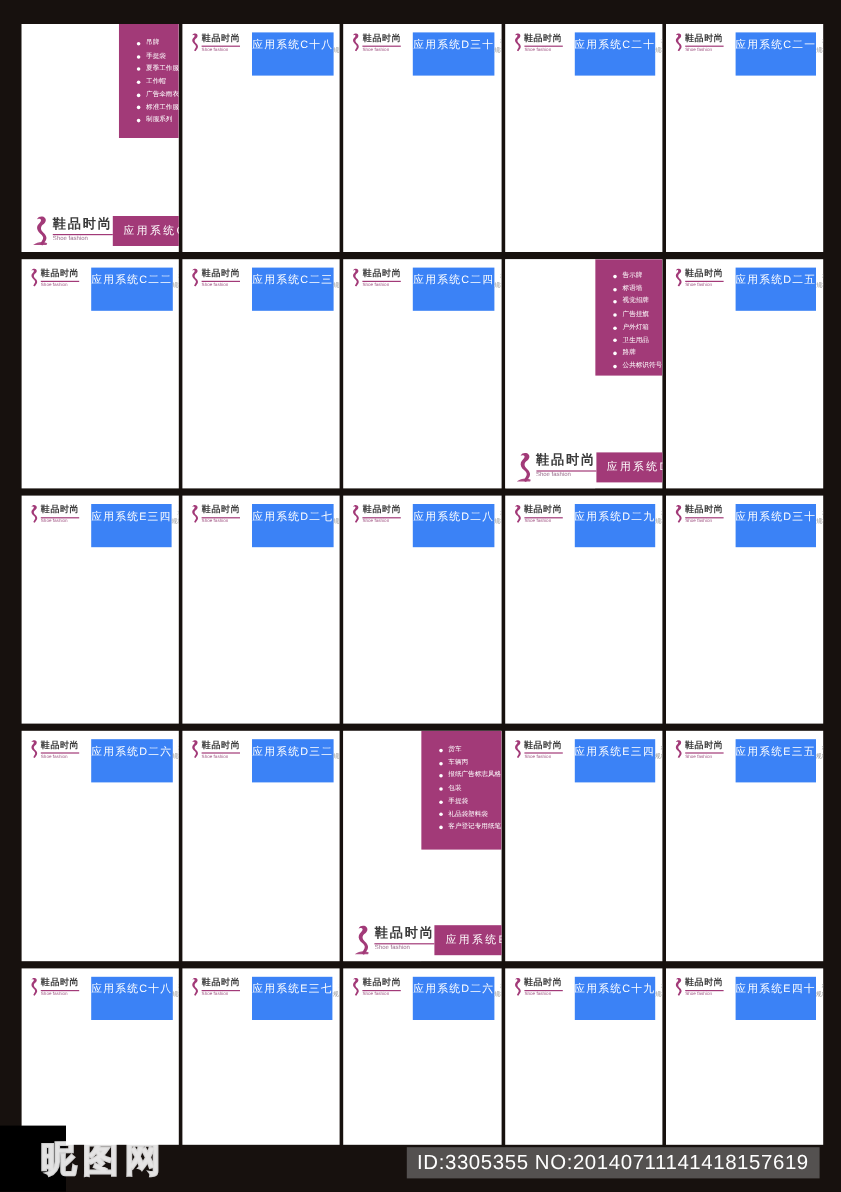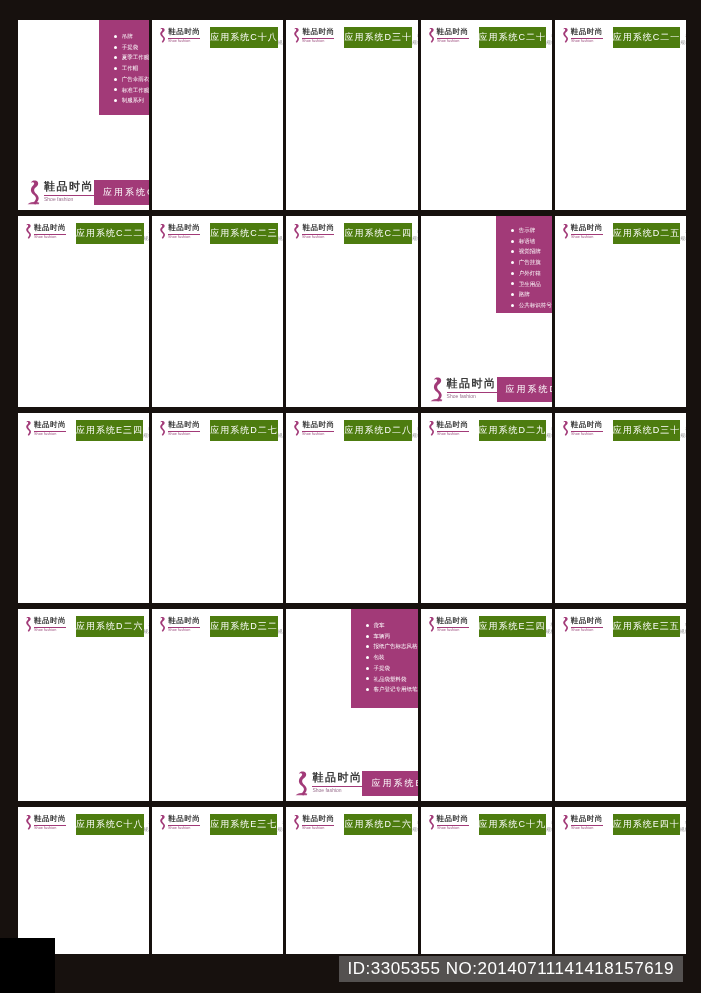--- a/index.html
+++ b/index.html
@@ -11,22 +11,22 @@
   .cell{background:#fff;position:relative;overflow:hidden;display:flex;flex-direction:row}
   
   .pg-head{display:flex;align-items:flex-start;padding-top:7px}
   .pg-logo{width:54px;padding-left:4px;flex:0 0 auto}
   .lg{display:flex;align-items:flex-start;gap:1px}
   .lgM{width:11px;height:16px;flex:0 0 auto}
   .lgT{display:flex;flex-direction:column}
   .lgCn{font-size:7.5px;font-weight:bold;color:#3c3c3c;letter-spacing:.5px;
         border-bottom:1px solid #a23a78;padding-bottom:1px;white-space:nowrap}
   .lgEn{font-size:4.5px;color:#a05583;transform:scale(.85);transform-origin:left top;white-space:nowrap}
-  .pg-bar{flex:1;background:#4d7c0f;color:#fff;font-size:9px;letter-spacing:1px;
-          text-align:center;line-height:20px;height:21px;white-space:nowrap;overflow:hidden}
+  .pg-bar{flex:1;background:#3b82f6;color:#fff;font-size:9px;letter-spacing:1px;
+          text-align:center;line-height:20px;height:36px;white-space:nowrap;overflow:hidden}
   .pg-note{text-align:right;padding:2px 6px 0 0;line-height:1.4}
   .pg-sub{color:#a23a78;font-size:6.5px;margin-bottom:1px;white-space:nowrap}
   .pg-l{color:#9a9a9a;font-size:5px;white-space:nowrap}
   .pg-c{flex:1;overflow:hidden}
   .pg-c svg{display:block;width:100%;height:130px}
   
   .dv-top{flex:1 1 auto;position:relative;background:#fff}
   .dv-logoRow{position:absolute;left:0;right:0;bottom:5px;display:flex;align-items:center}
   .dvLg{display:flex;align-items:flex-start;gap:2px;padding-left:6px}
   .dvM{width:18px;height:26px;flex:0 0 auto}
@@ -1007,14 +1007,15 @@
         <path d="M94 62 l4 8 l4 -8 Z" fill="#c0c0c0"></path>
       </g>
     </svg>
       </div>
   </div>
 
 </div>
 
 <div class="corner"></div>
 <div class="wm">
+  <span class="wmBox">昵图网</span>
 </div>
 <div class="idbar">ID:3305355 NO:20140711141418157619</div>
 
 </body></html>

